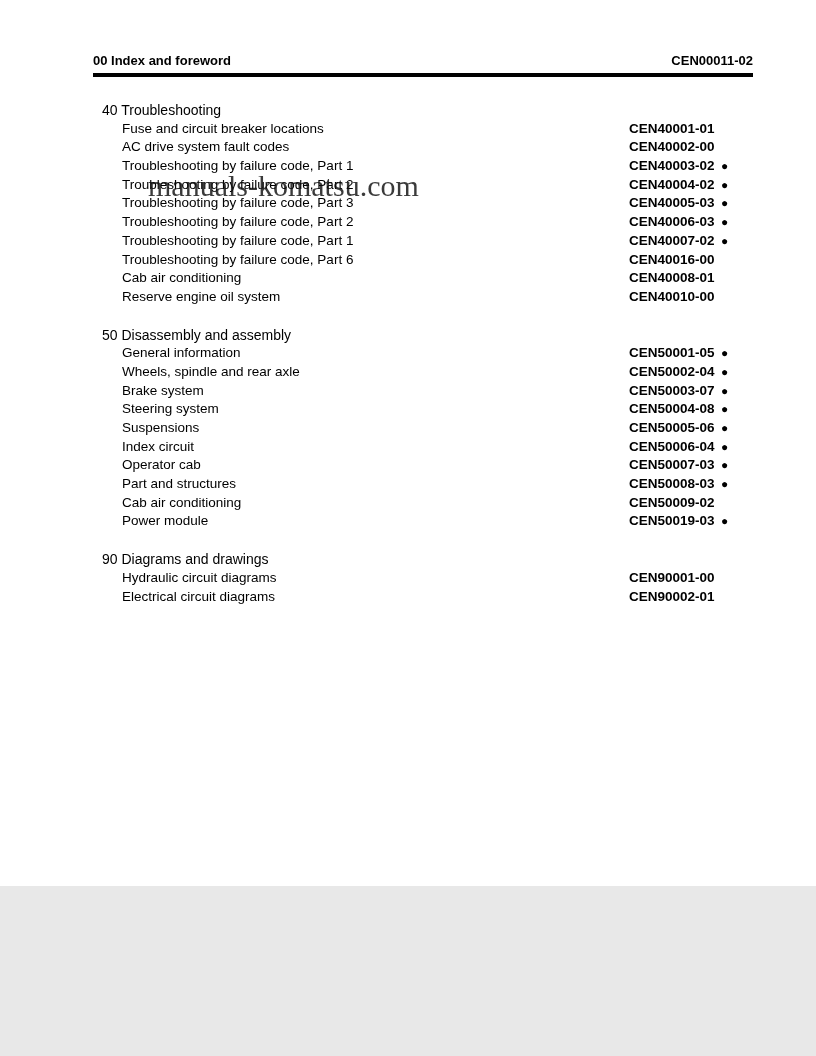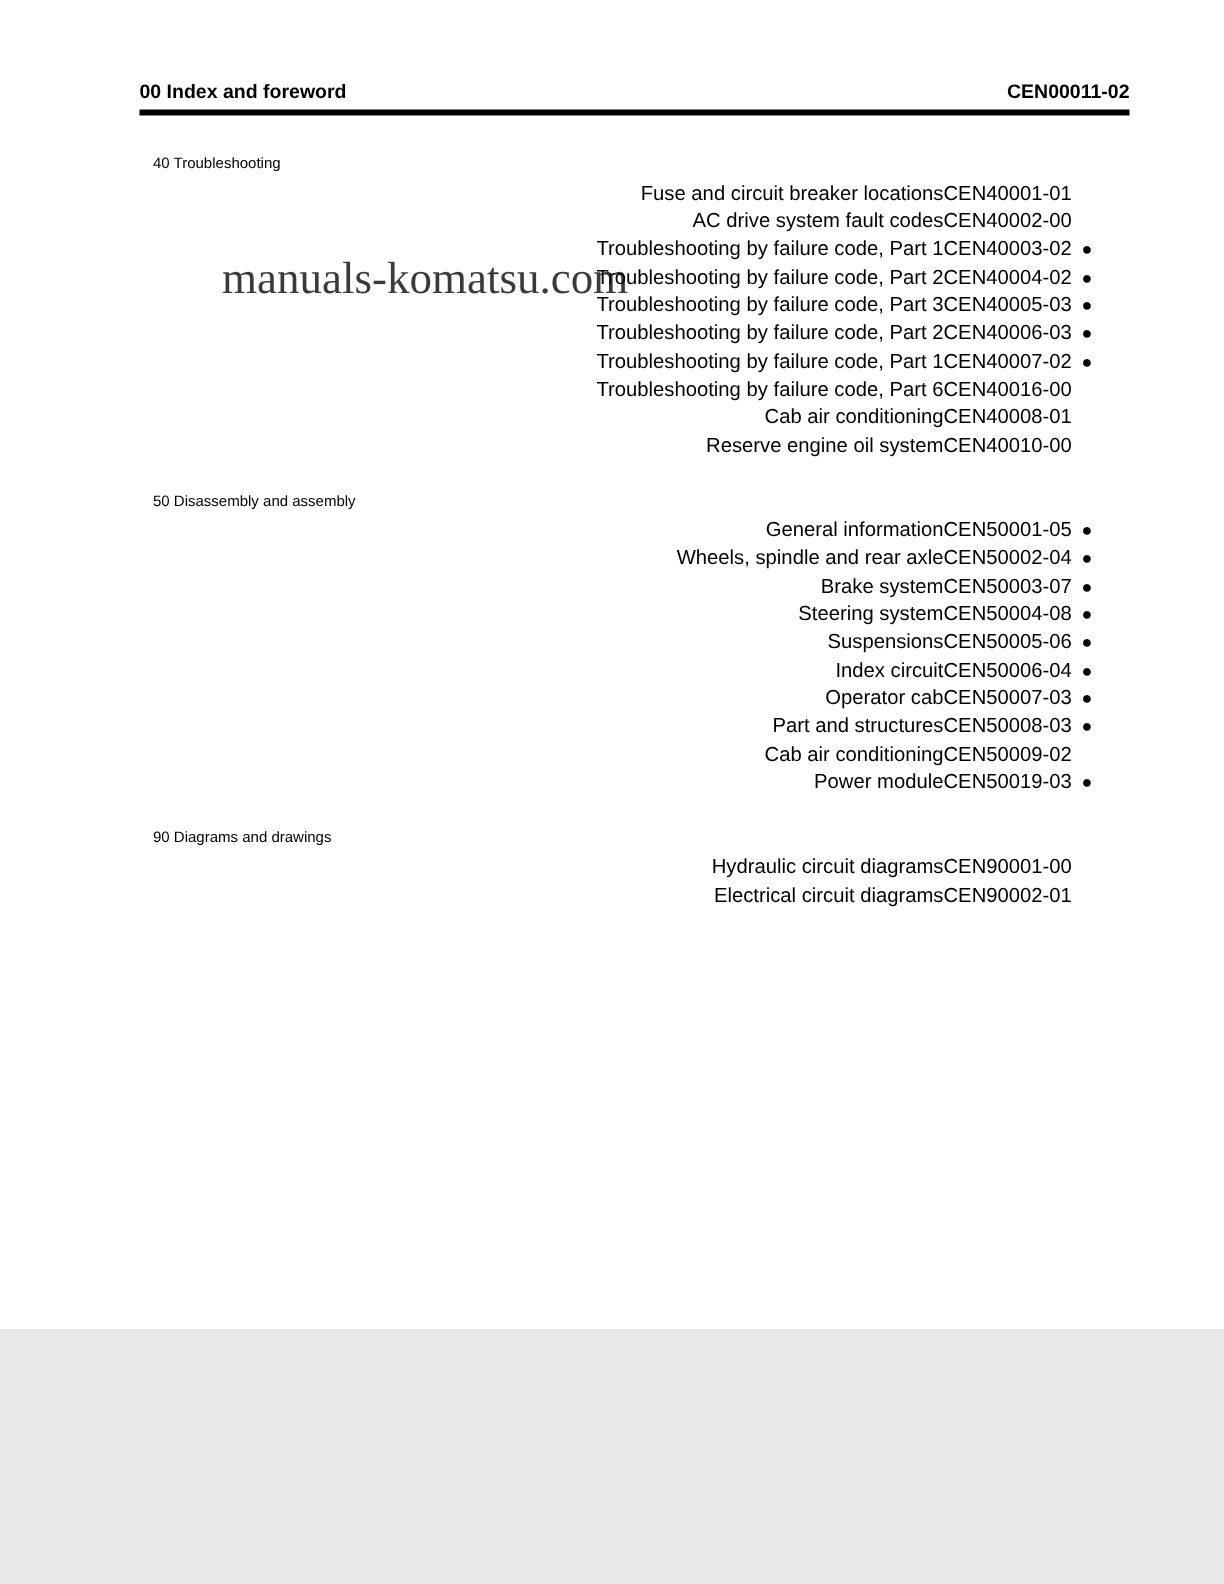--- a/index.html
+++ b/index.html
@@ -39,41 +39,41 @@
   .toc {
     position: absolute;
     left: 93px;
     width: 660px;
     top: 101px;
   }
   .section {
     margin-bottom: 19px;
   }
   .section-header {
-    font-size: 10px;
+    font-size: 14px;
     line-height: 18.7px;
     padding-left: 9px;
     white-space: nowrap;
   }
   .row {
     display: flex;
     align-items: center;
     font-size: 13.5px;
     line-height: 18.7px;
     height: 18.7px;
     white-space: nowrap;
   }
   .row .label {
     margin-left: 29px;
     width: 507px;
     overflow: hidden;
-    text-align: right;
   }
   .row .code {
     width: 88px;
+    font-weight: bold;
   }
   .row .dot {
     font-size: 12px;
     line-height: 18.7px;
     margin-left: 4px;
   }
   .watermark {
     position: absolute;
     left: 148px;
     top: 170px;

